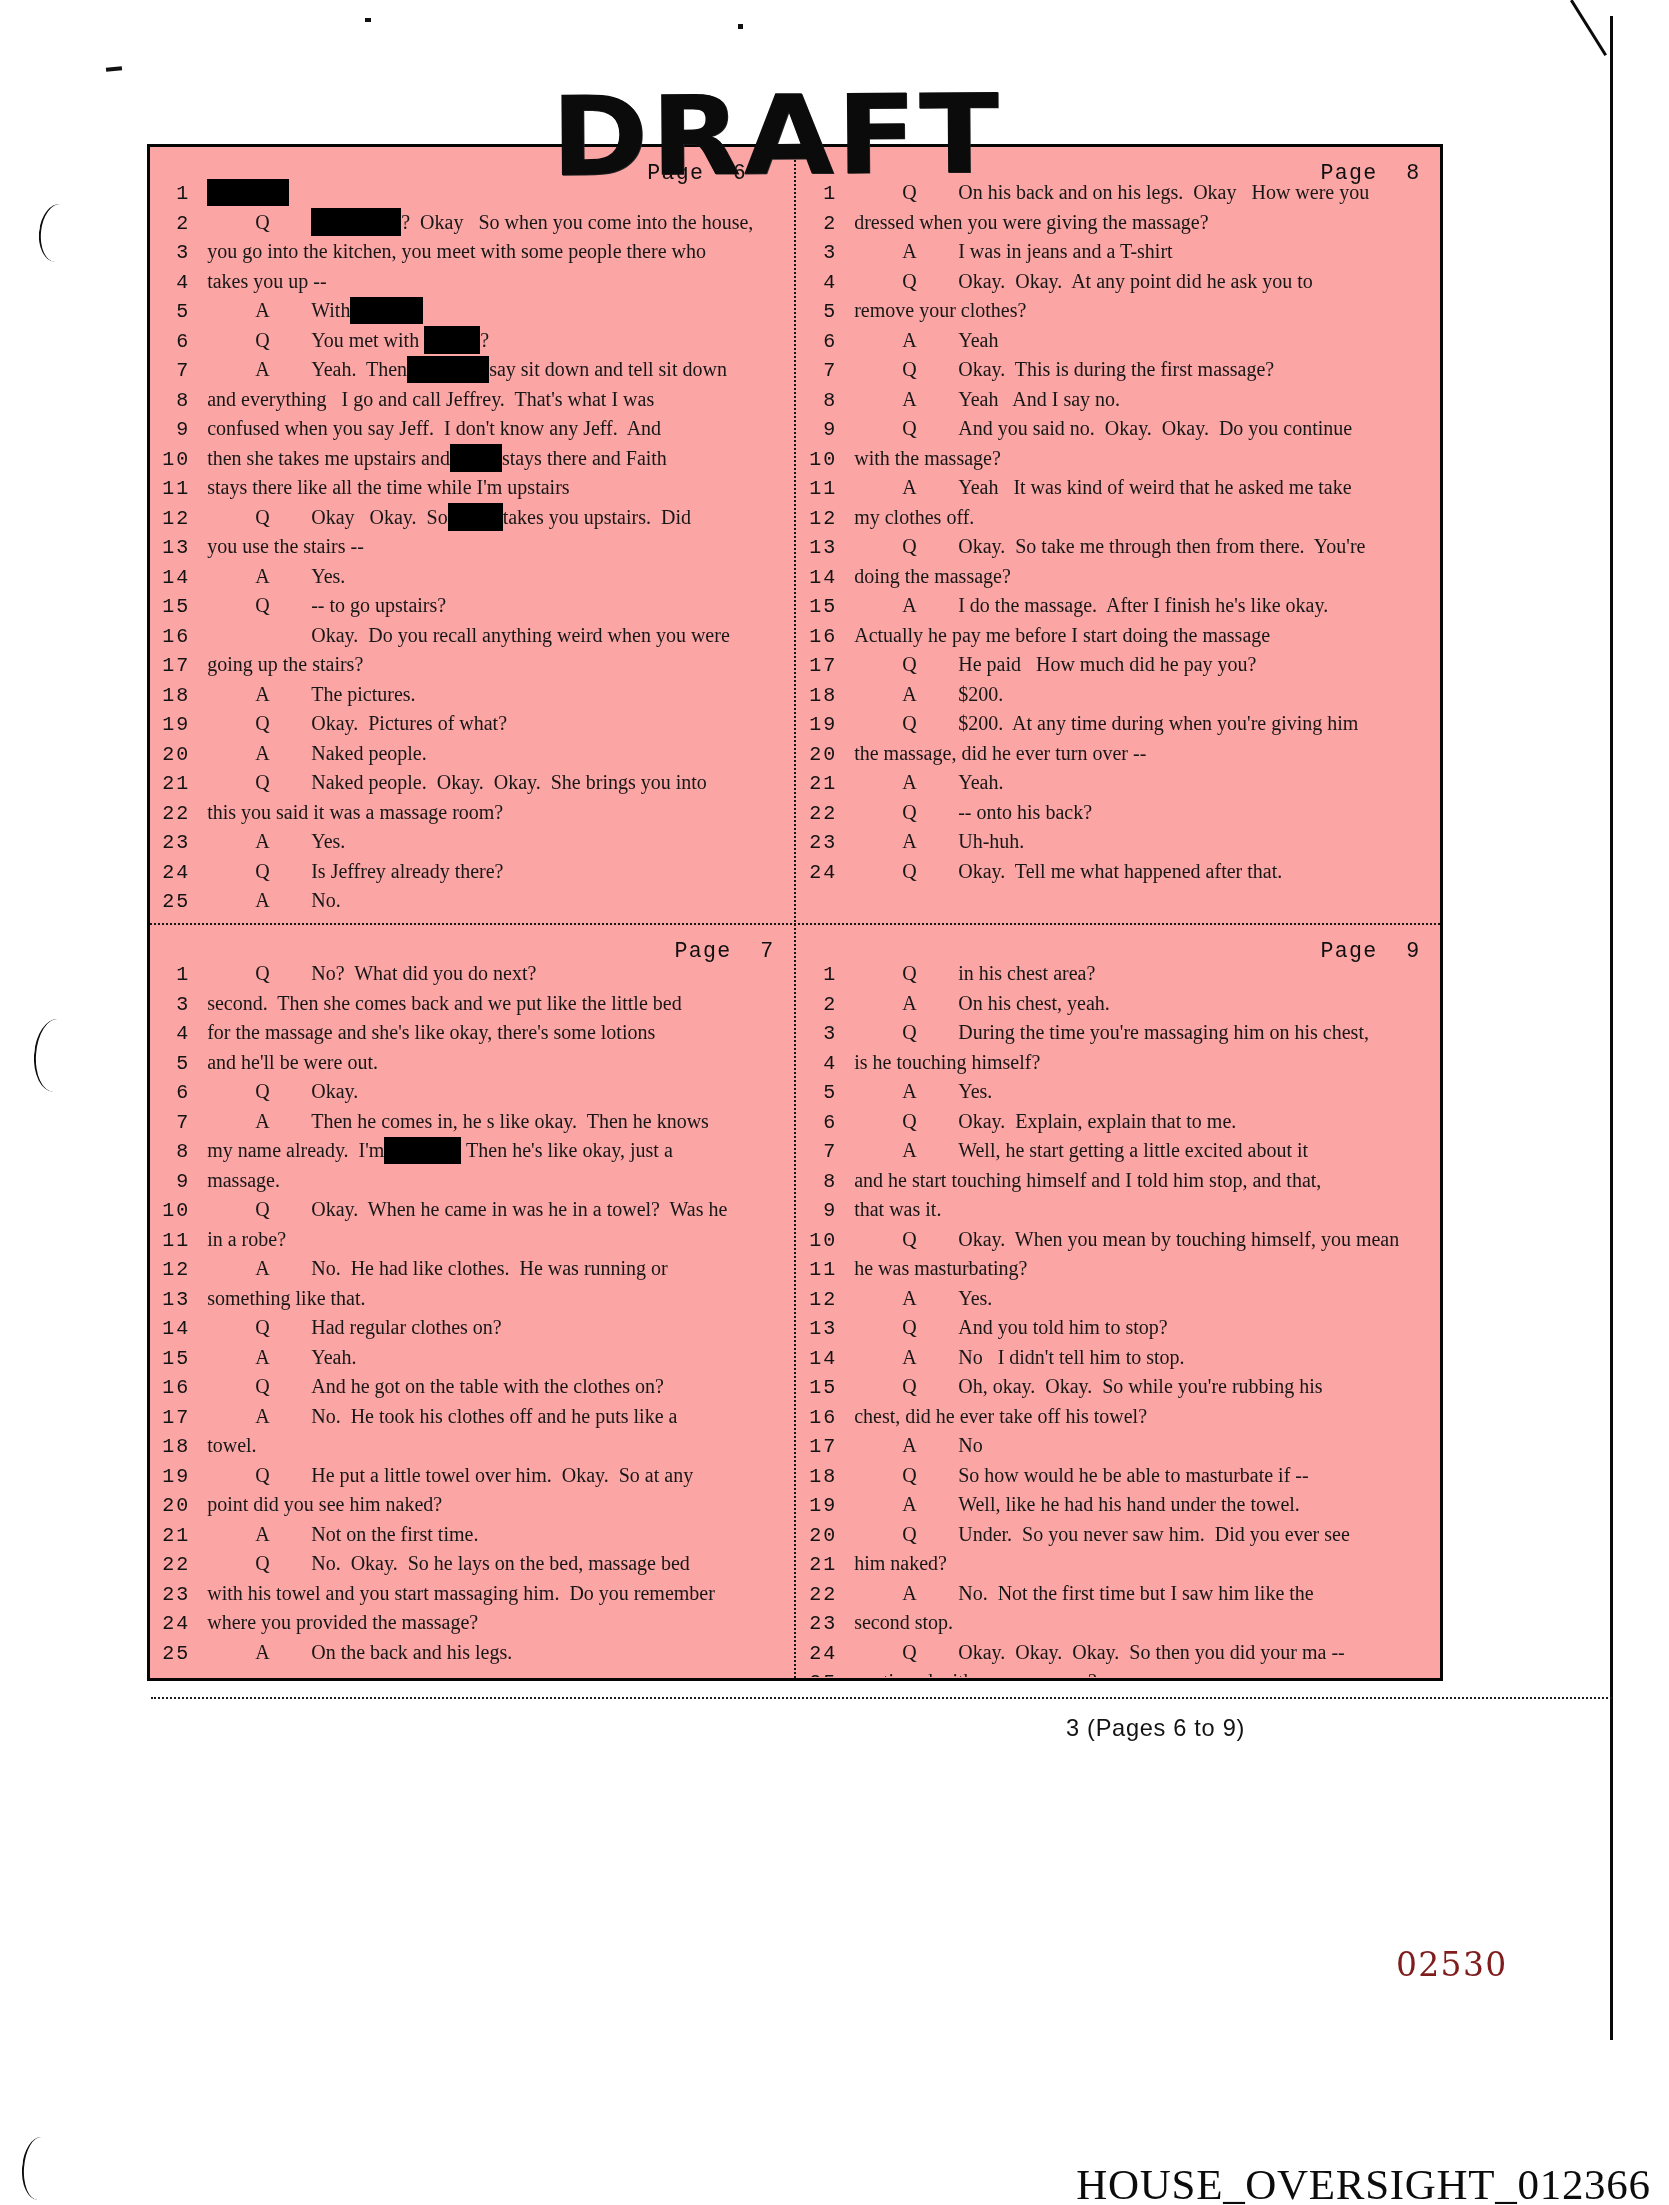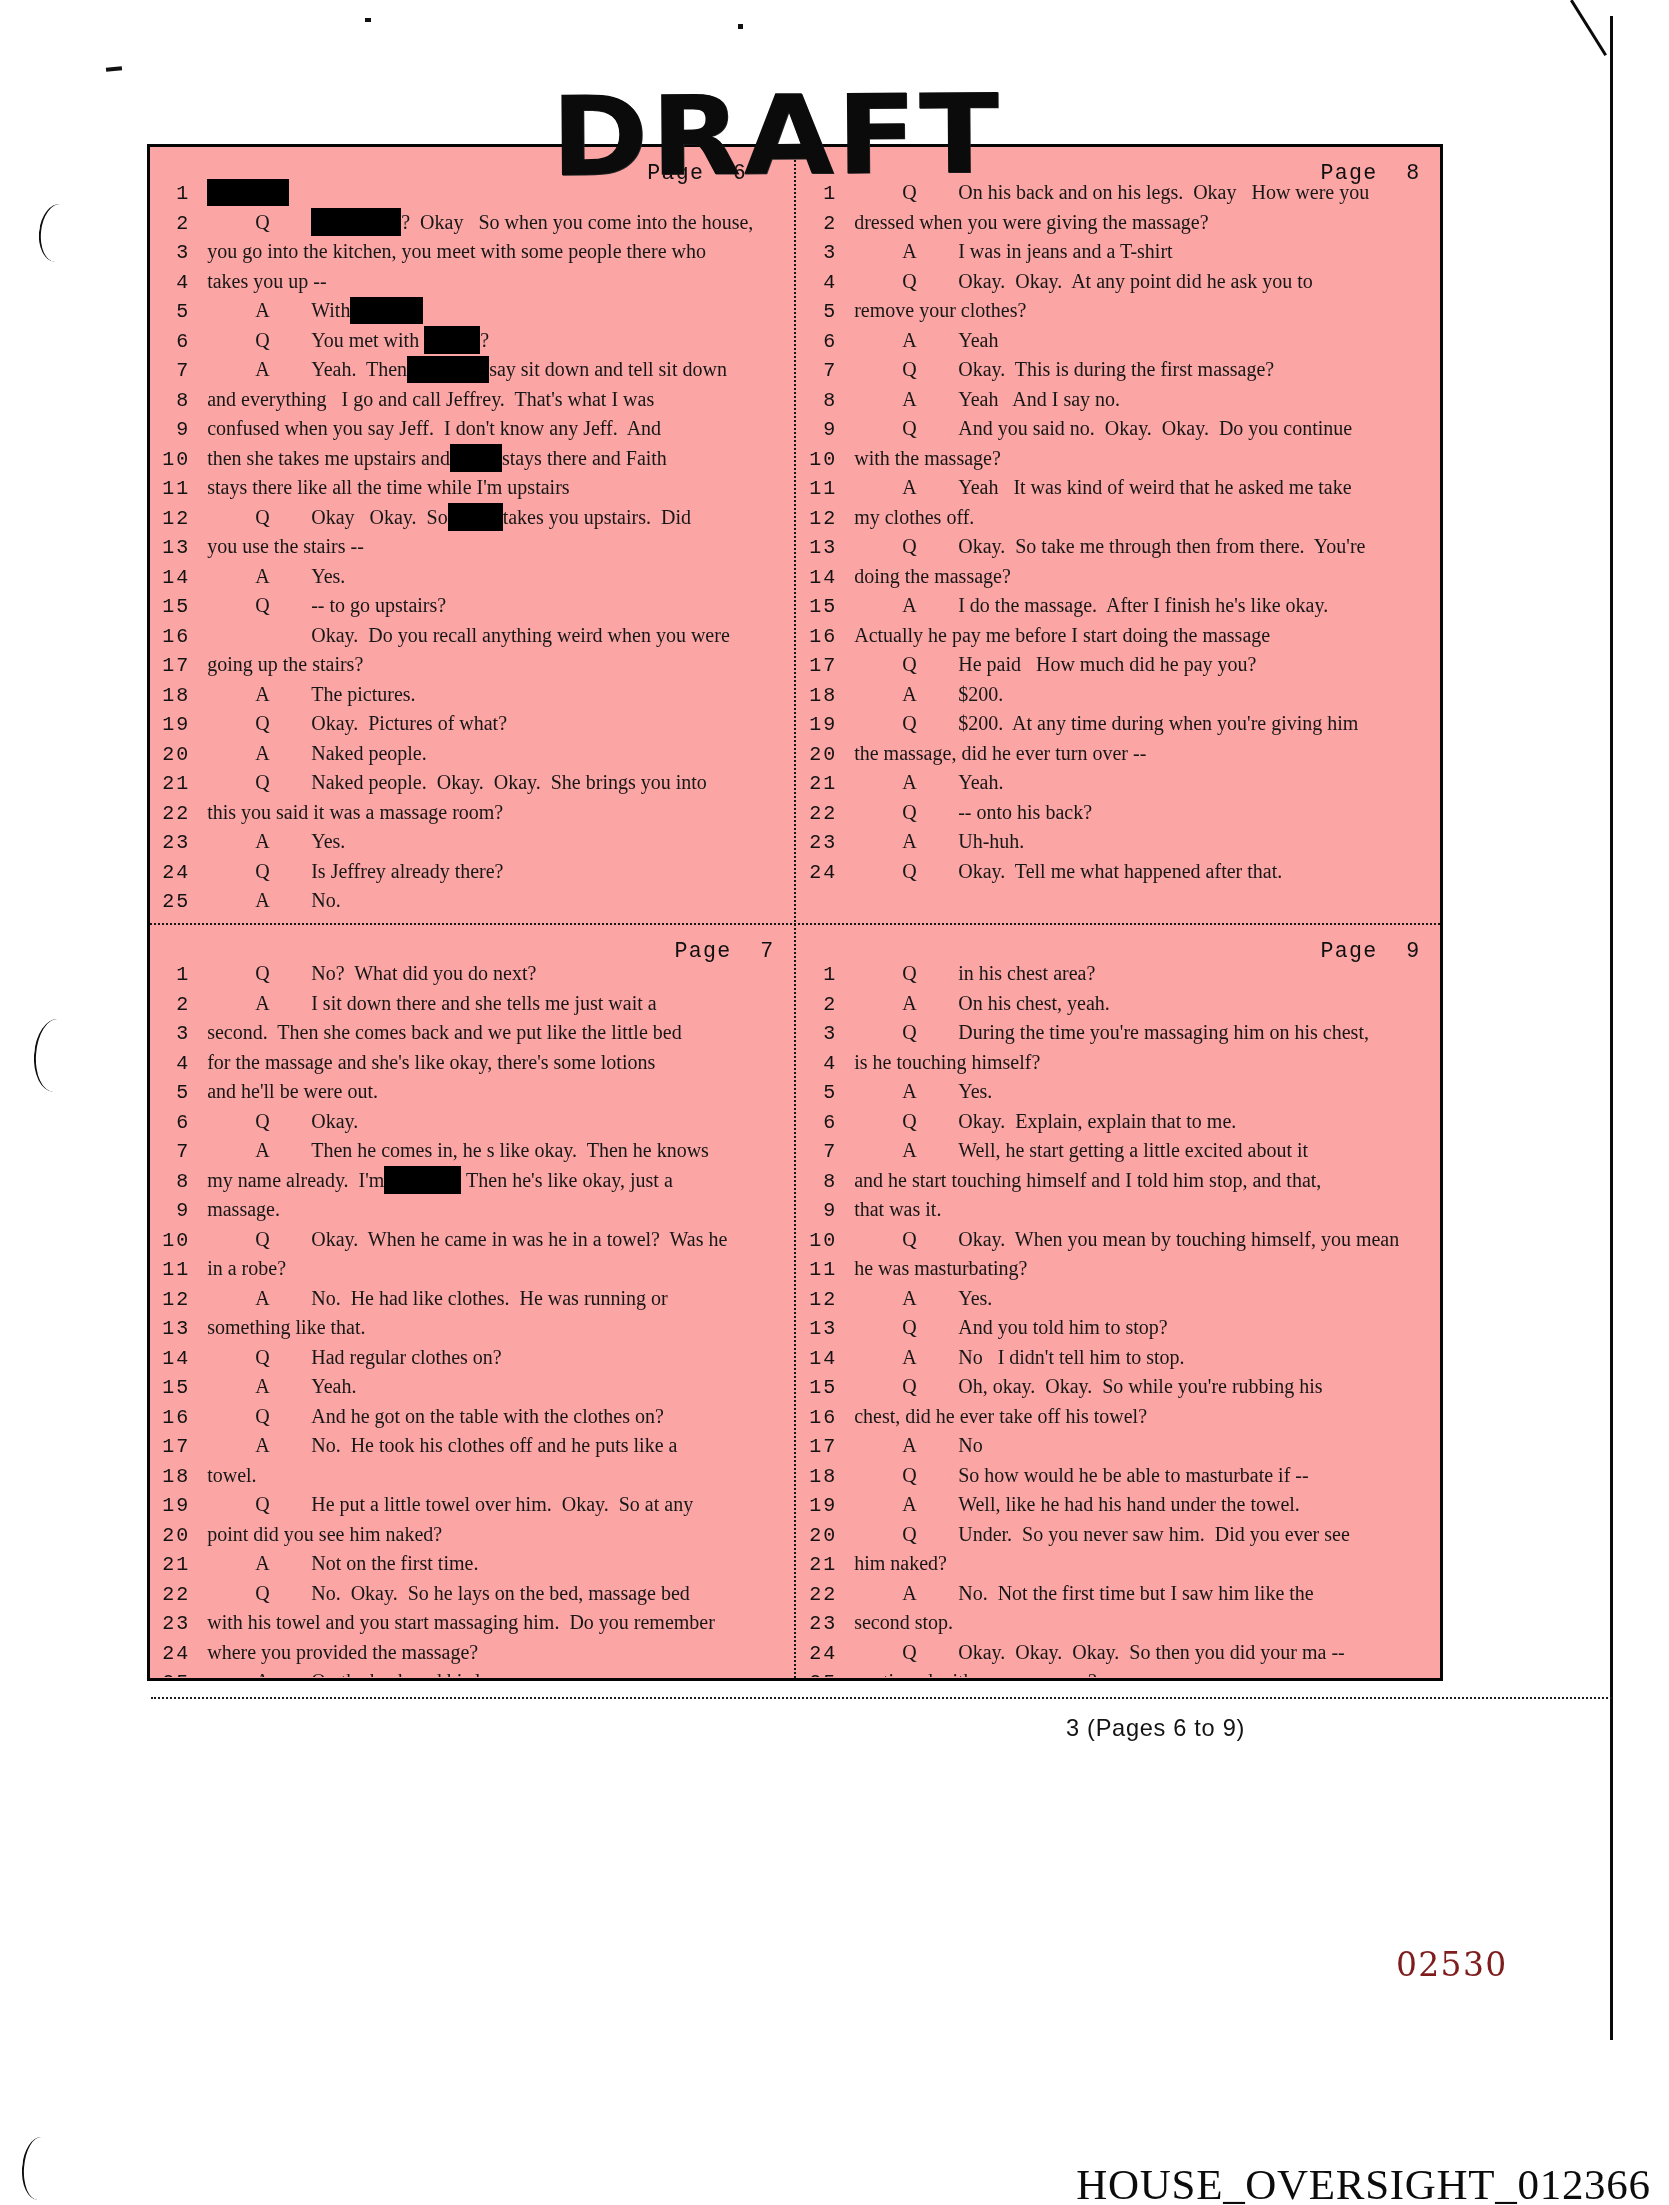--- a/index.html
+++ b/index.html
@@ -135,21 +135,20 @@
         <div class="tline"><span class="lnum">22</span><span class="lbody"><span class="pfx">Q</span>-- onto his back?</span></div>
         <div class="tline"><span class="lnum">23</span><span class="lbody"><span class="pfx">A</span>Uh-huh.</span></div>
         <div class="tline"><span class="lnum">24</span><span class="lbody"><span class="pfx">Q</span>Okay.  Tell me what happened after that.</span></div>
       </div>
   </div>
 
   <div class="quad quad-bl">
     <div class="page-header">Page  7</div>
     <div class="lines">
         <div class="tline"><span class="lnum">1</span><span class="lbody"><span class="pfx">Q</span>No?  What did you do next?</span></div>
-        <div class="tline"><span class="lnum">2</span><span class="lbody"><span class="pfx">A</span>I sit down there and she tells me just wait a</span></div>
         <div class="tline"><span class="lnum">3</span><span class="lbody">second.  Then she comes back and we put like the little bed</span></div>
         <div class="tline"><span class="lnum">4</span><span class="lbody">for the massage and she's like okay, there's some lotions</span></div>
         <div class="tline"><span class="lnum">5</span><span class="lbody">and he'll be were out.</span></div>
         <div class="tline"><span class="lnum">6</span><span class="lbody"><span class="pfx">Q</span>Okay.</span></div>
         <div class="tline"><span class="lnum">7</span><span class="lbody"><span class="pfx">A</span>Then he comes in, he s like okay.  Then he knows</span></div>
         <div class="tline"><span class="lnum">8</span><span class="lbody">my name already.  I'm<span class="redact" style="width: 77px;"></span> Then he's like okay, just a</span></div>
         <div class="tline"><span class="lnum">9</span><span class="lbody">massage.</span></div>
         <div class="tline"><span class="lnum">10</span><span class="lbody"><span class="pfx">Q</span>Okay.  When he came in was he in a towel?  Was he</span></div>
         <div class="tline"><span class="lnum">11</span><span class="lbody">in a robe?</span></div>
         <div class="tline"><span class="lnum">12</span><span class="lbody"><span class="pfx">A</span>No.  He had like clothes.  He was running or</span></div>

